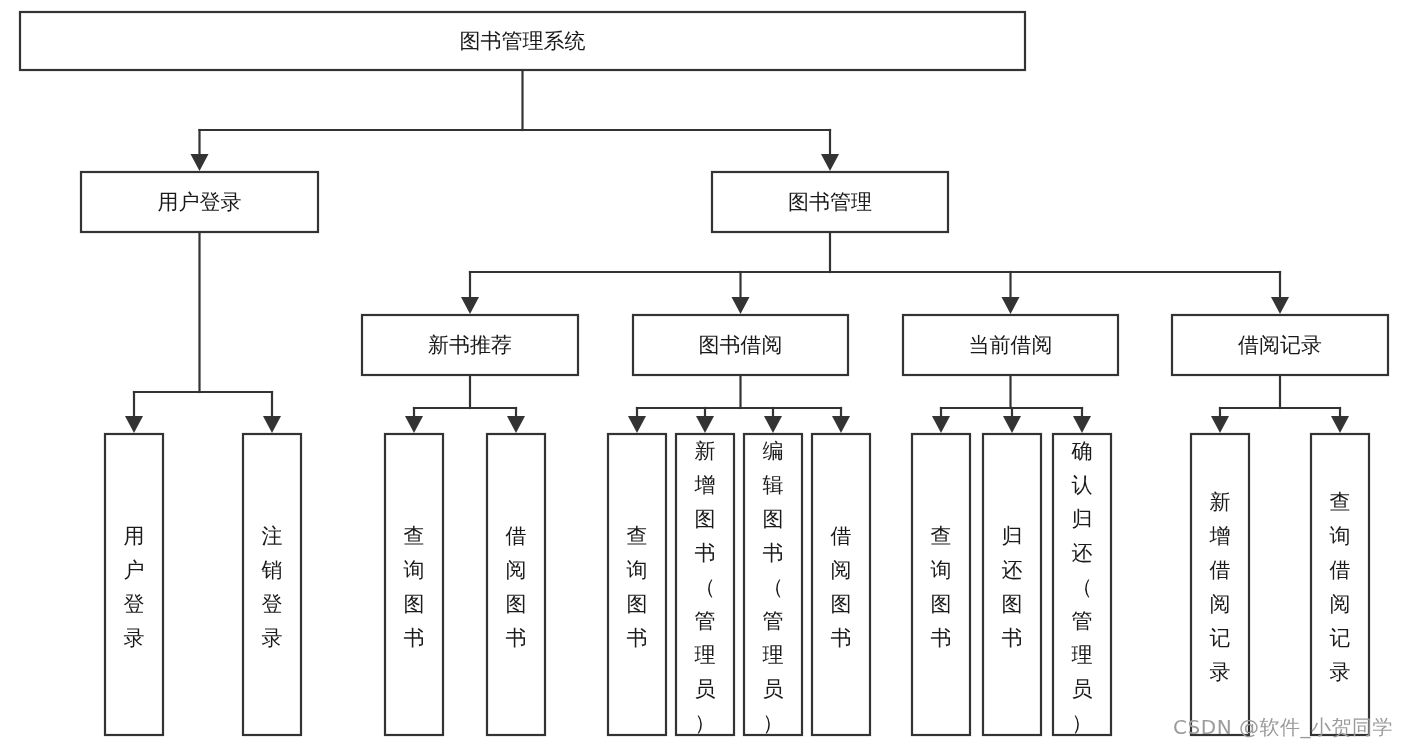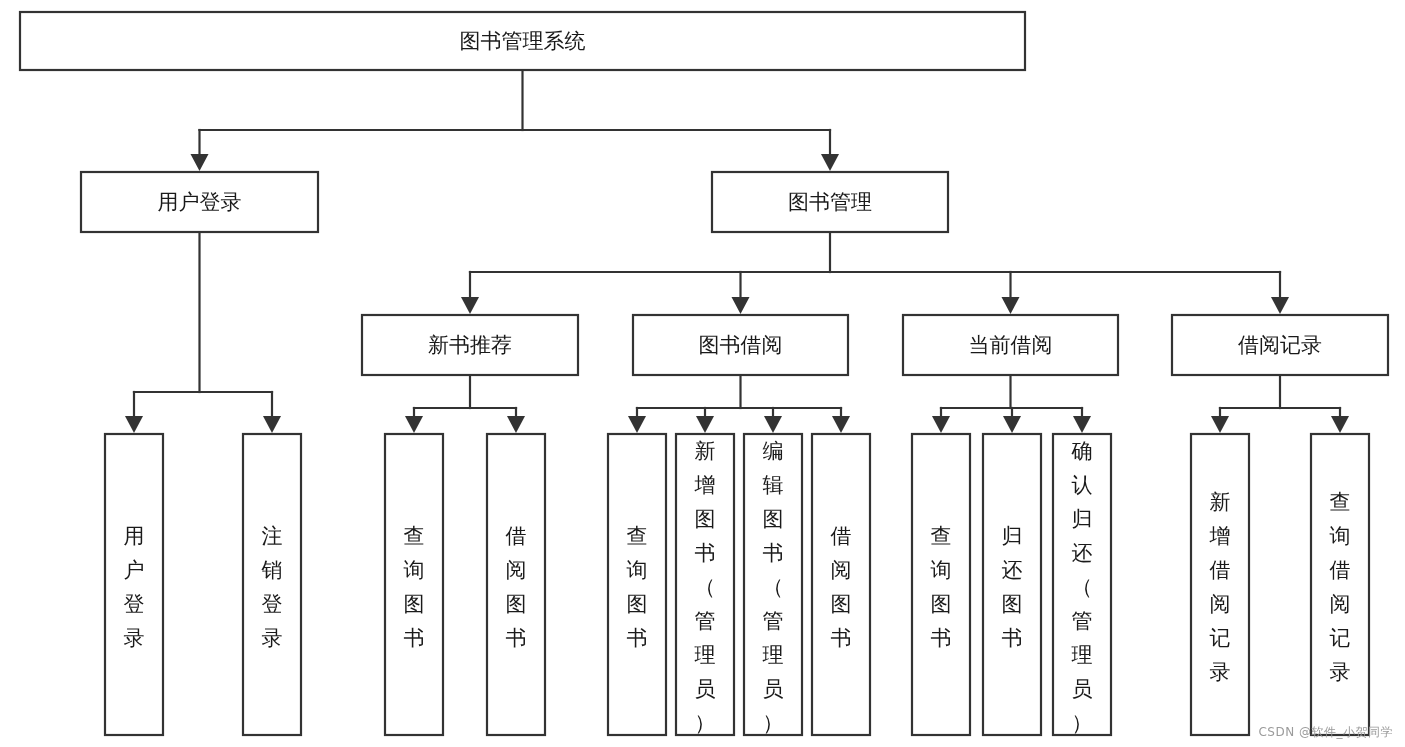--- a/index.html
+++ b/index.html
@@ -54,21 +54,21 @@
   }
   .arrow-head {
     fill: #333333;
     stroke: none;
   }
   .watermark-text {
     position: absolute;
     right: 12px;
     bottom: 6px;
     font-family: "DejaVu Sans", "Liberation Sans", sans-serif;
-    font-size: 12px;
+    font-size: 20px;
     color: #9b9b9b;
     letter-spacing: 0.5px;
     white-space: nowrap;
     user-select: none;
   }
 </style>
 </head>
 <body>
 
 <div id="diagram-root">

